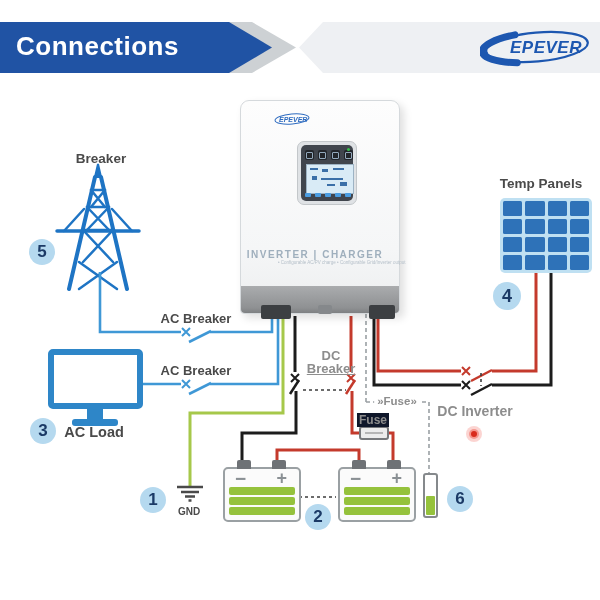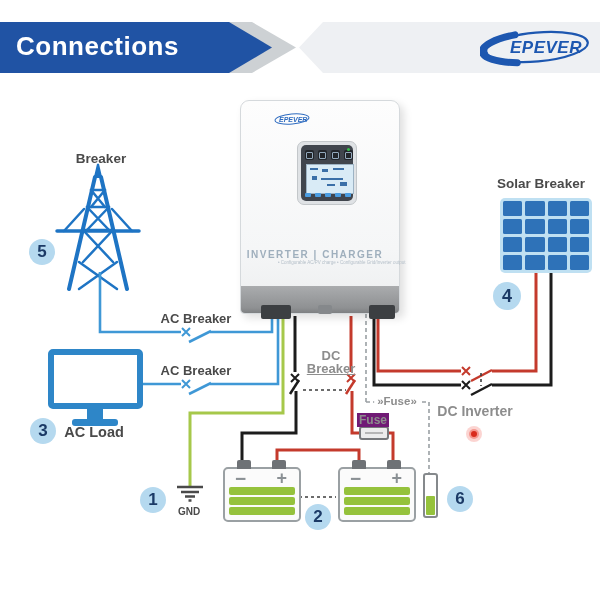--- a/index.html
+++ b/index.html
@@ -248,29 +248,29 @@
     <div class="bat-bar" style="top:18px;"></div>
     <div class="bat-bar" style="top:28px;"></div>
     <div class="bat-bar" style="top:38px;"></div>
   </div>
 
   <div class="sensor">
       <div></div>
     </div>
 
   <div class="label lbl-dark" style="left:101px;top:151px;font-size:13.5px;">Breaker</div>
-  <div class="label lbl-dark" style="left:541px;top:176px;font-size:13.5px;">Solar Breaker</div>
+  <div class="label lbl-dark" style="left:541px;top:176px;font-size:13.5px;">Temp Panels</div>
   <div class="label lbl-dark" style="left:196px;top:311px;">AC Breaker</div>
   <div class="label lbl-dark" style="left:196px;top:363px;">AC Breaker</div>
   <div class="label lbl-dark" style="left:94px;top:424px;font-size:14.5px;">AC Load</div>
   <div class="label lbl-dark" style="left:189px;top:506px;font-size:10px;">GND</div>
   <div class="label lbl-gray" style="left:331px;top:348px;">DC</div>
   <div class="label lbl-gray" style="left:331px;top:361px;text-decoration:underline;">Breaker</div>
   <div class="label lbl-gray" style="left:475px;top:403px;font-size:14px;">DC Inverter</div>
-  <div class="label lbl-gray" style="left:373px;top:413px;font-size:12px;background:#701a75;padding:0 2px;">Fuse</div>
+  <div class="label lbl-gray" style="left:373px;top:413px;font-size:12px;background:#0f172a;padding:0 2px;">Fuse</div>
   <div class="label lbl-gray" style="left:397px;top:395px;font-size:11.5px;background:#fff;padding:0 3px;">»Fuse»</div>
 
   <div class="badge" style="left:140px;top:487px;">1</div>
   <div class="badge" style="left:305px;top:504px;">2</div>
   <div class="badge" style="left:30px;top:418px;">3</div>
   <div class="badge" style="left:493px;top:282px;width:28px;height:28px;line-height:28px;font-size:18px;">4</div>
   <div class="badge" style="left:29px;top:239px;">5</div>
   <div class="badge" style="left:447px;top:486px;">6</div>
 
 </div>

